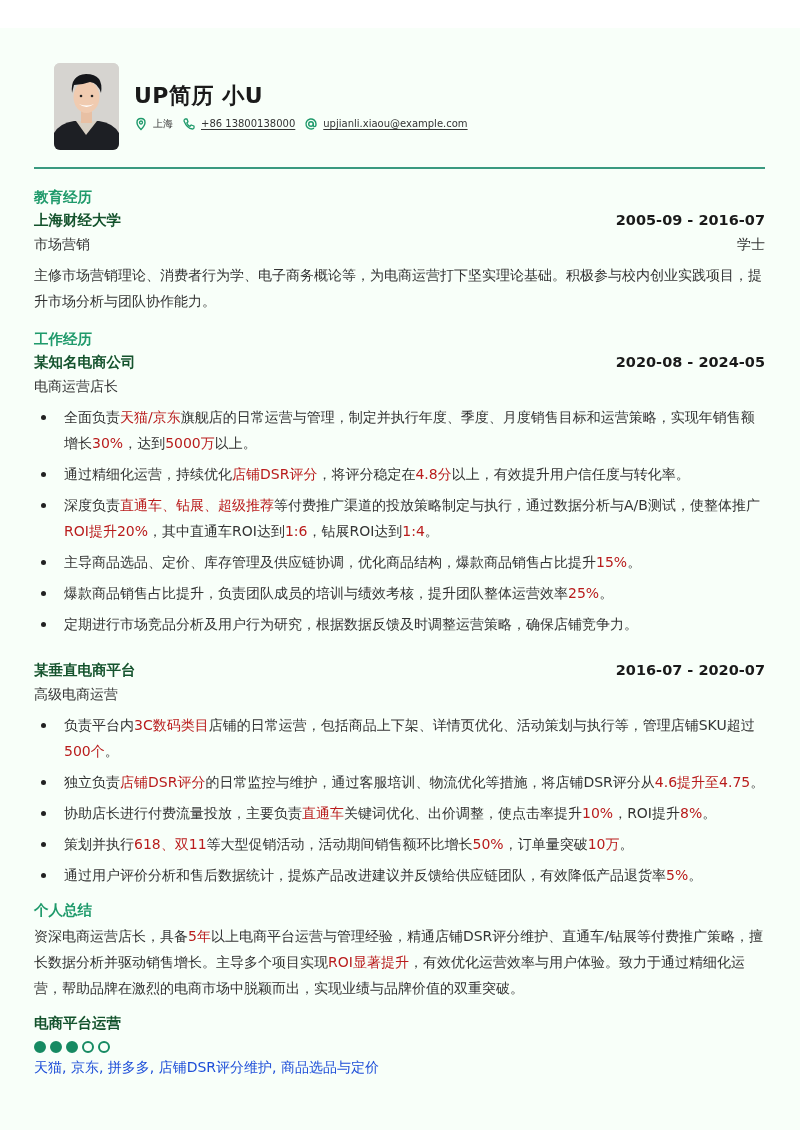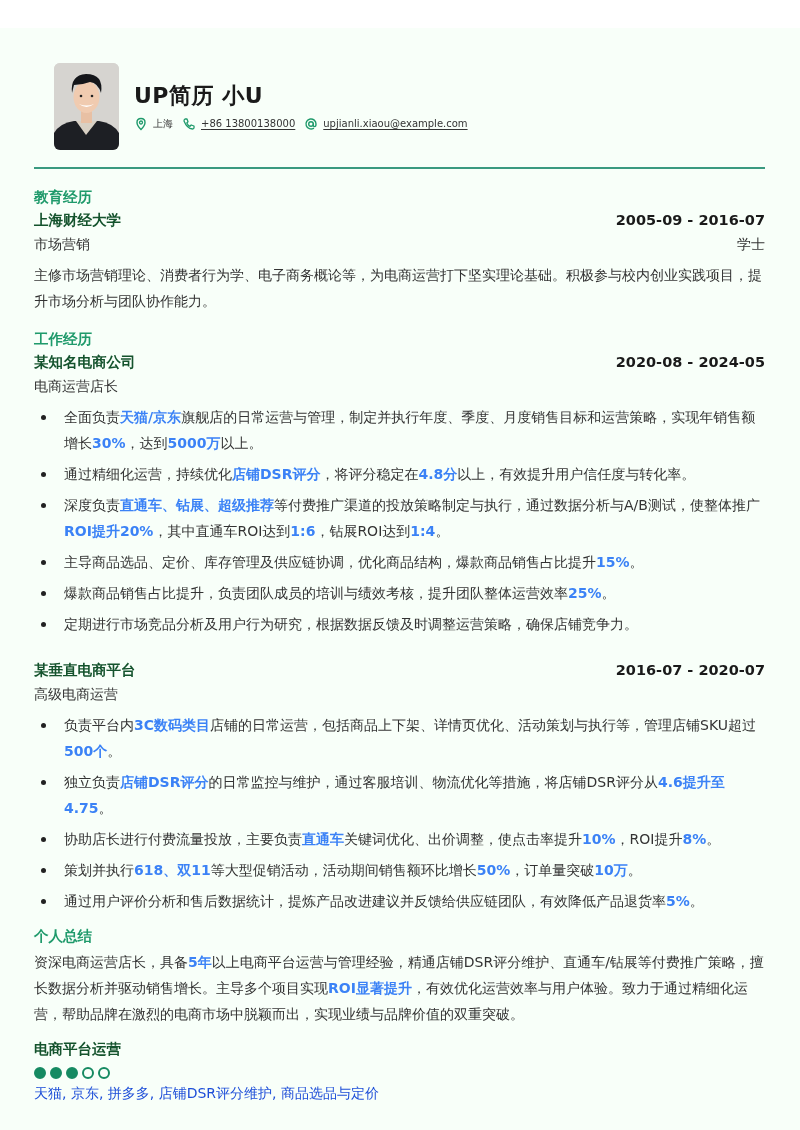--- a/index.html
+++ b/index.html
@@ -19,21 +19,21 @@
   .content { position: absolute; top: 158px; left: 34px; width: 731px; }
   .sec-title { color: #1f9a6b; font-size: 14.5px; font-weight: 700; line-height: 22px; }
   .row { display: flex; justify-content: space-between; align-items: center; line-height: 24px; }
   .org { font-size: 14.5px; font-weight: 700; color: #14532d; }
   .date { font-size: 14.5px; font-weight: 700; color: #1a1a1a; }
   .sub { font-size: 14px; color: #333; }
   .para { font-size: 14px; color: #333; line-height: 26px; margin-top: 6px; }
   ul.bullets { list-style: none; margin-top: 6px; }
   ul.bullets li { position: relative; padding-left: 30px; font-size: 14px; line-height: 26px; color: #333; margin-bottom: 5px; }
   ul.bullets li::before { content: ""; position: absolute; left: 7px; top: 11px; width: 5px; height: 5px; border-radius: 50%; background: #222; }
-  b { color: #3b82f6; font-weight: 700; }
+  b { color: #b91c1c; font-weight: 400; }
   .gap-sec { height: 14px; }
   .dots { display: flex; gap: 4px; margin-top: 6px; }
   .dot { width: 12px; height: 12px; border-radius: 50%; border: 2px solid #168a62; }
   .dot.on { background: #168a62; }
   .skill-tags { font-size: 14px; color: #1d4ed8; margin-top: 4px; line-height: 20px; }
 </style>
 </head>
 <body>
 
 <div class="page">

